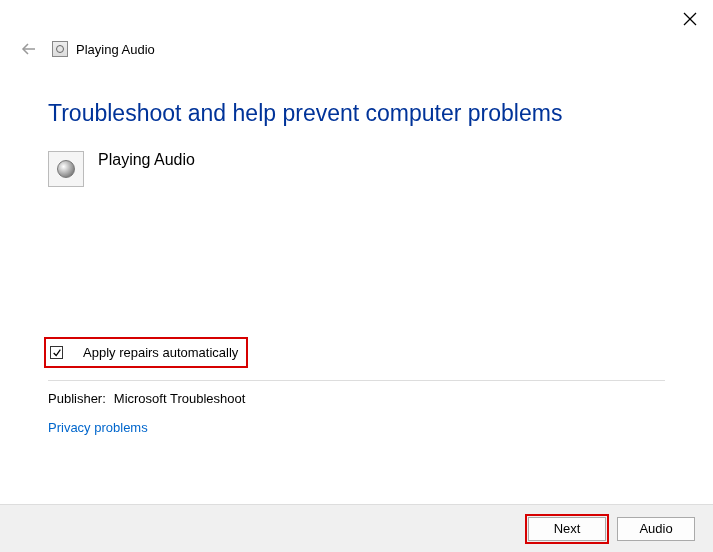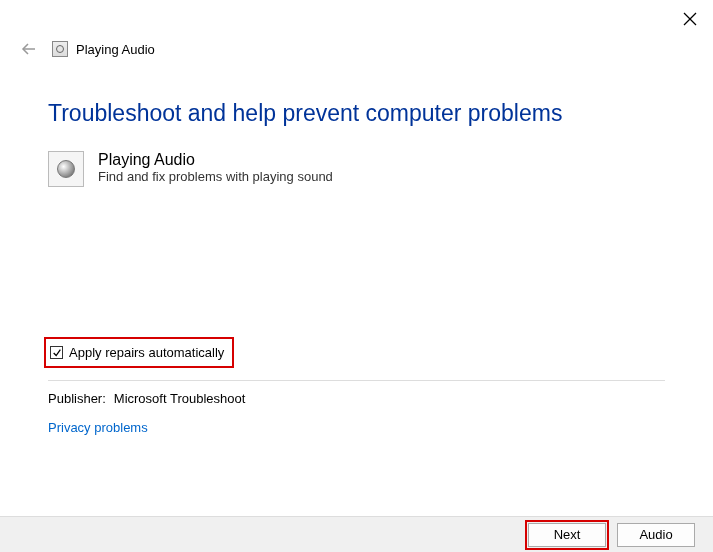--- a/index.html
+++ b/index.html
@@ -97,21 +97,21 @@
   }
   .t-desc {
     font-size: 13px;
     color: #333;
     margin: 0;
   }
   .spacer { height: 140px; }
   .checkbox-row {
     display: inline-flex;
     align-items: center;
-    gap: 6px;
+    gap: 20px;
     padding: 4px 2px;
     margin-left: 0;
   }
   .checkbox-highlight {
     border: 2px solid #d60000;
     display: inline-block;
     padding: 2px 6px 2px 2px;
     margin-left: -4px;
   }
   .chk {
@@ -128,21 +128,21 @@
   .hr { border: none; border-top: 1px solid #ddd; margin: 12px 0 10px 0; }
   .pub-row { display: flex; gap: 8px; font-size: 13px; color: #000; margin-bottom: 14px; }
   .pub-label { }
   .pub-value { }
   .privacy-link { color: #0066cc; font-size: 13px; cursor: pointer; }
   .button-bar {
     position: absolute;
     bottom: 0;
     left: 0;
     right: 0;
-    height: 36px;
+    height: 48px;
     background: #f0f0f0;
     border-top: 1px solid #ddd;
     display: flex;
     justify-content: flex-end;
     align-items: center;
     gap: 8px;
     padding-right: 18px;
   }
   .btn {
     min-width: 78px;
@@ -186,21 +186,20 @@
 
 <div class="content">
   <h1 class="page-heading">Troubleshoot and help prevent computer problems</h1>
 
   <div class="troubleshooter-row">
     <div class="t-icon">
       <div class="t-icon-inner"></div>
     </div>
     <div>
       <p class="t-title">Playing Audio</p>
-      <p class="t-desc">Find and fix problems with playing sound</p>
     </div>
   </div>
 
   <div class="spacer"></div>
 
   <span class="checkbox-highlight">
     <span class="checkbox-row">
       <span class="chk">
         <svg viewBox="0 0 12 12">
             <polyline points="2,6 5,9 10,2" fill="none" stroke="#000" stroke-width="1.5"></polyline>

